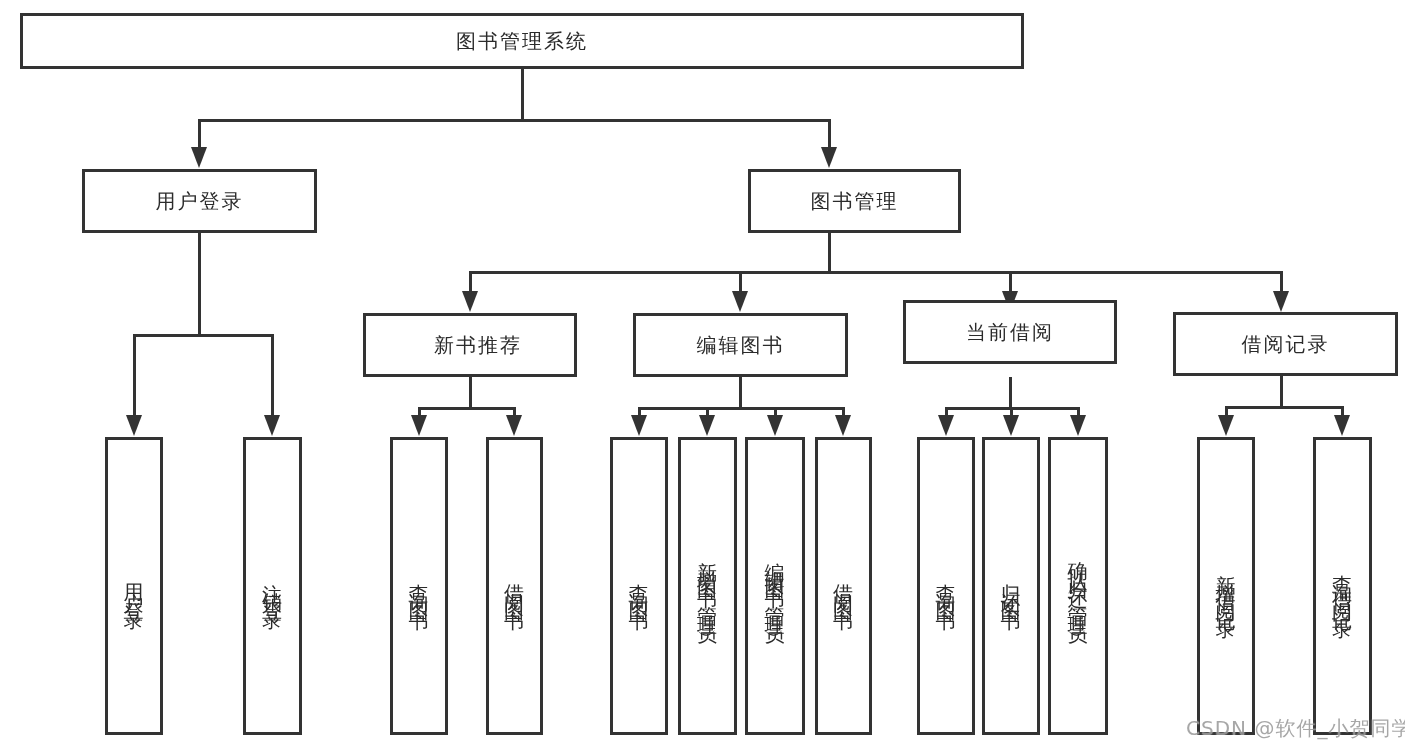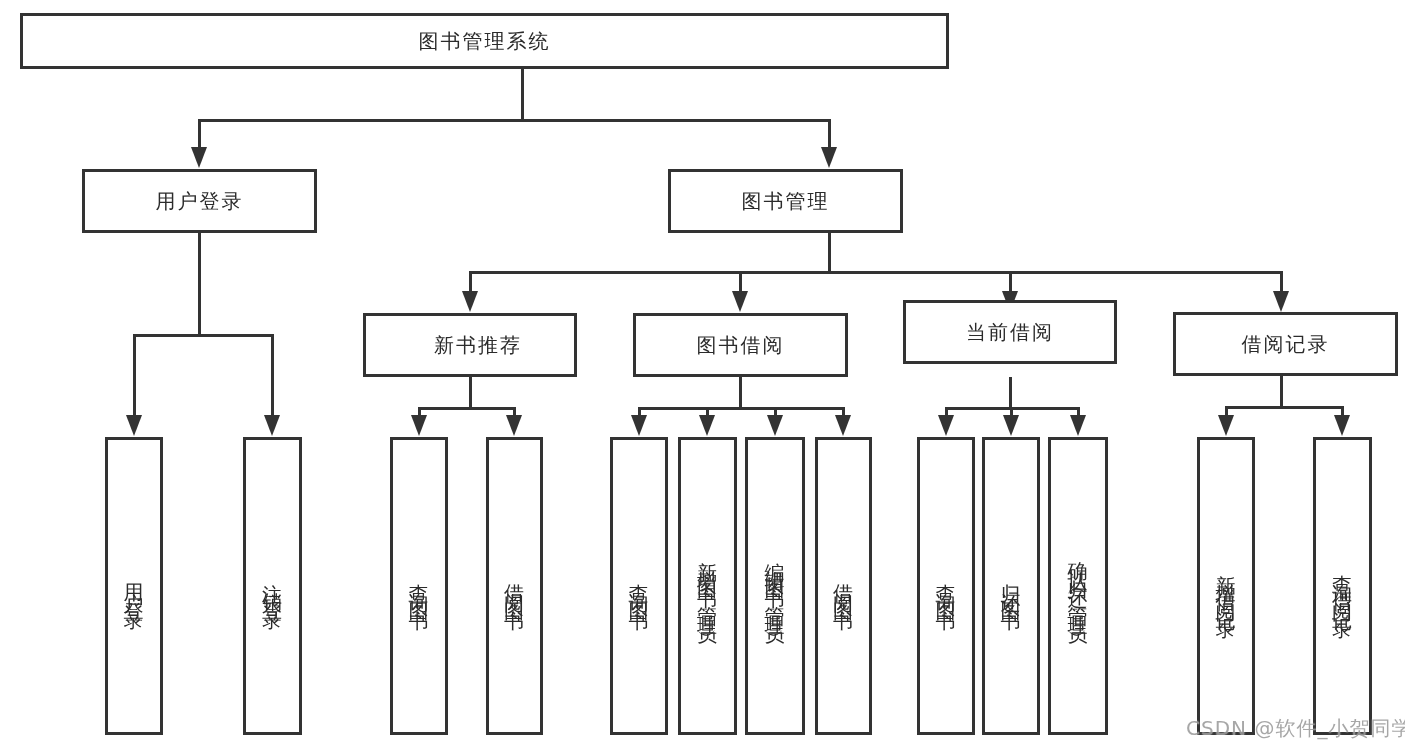--- a/index.html
+++ b/index.html
@@ -93,27 +93,27 @@
     <polygon points="1078,436 1070,415 1086,415"></polygon>
 
     <line x1="1281" y1="376" x2="1281" y2="408.5"></line>
     <line x1="1224.5" y1="407" x2="1343.5" y2="407"></line>
     <line x1="1226" y1="407" x2="1226" y2="419"></line>
     <line x1="1342" y1="407" x2="1342" y2="419"></line>
     <polygon points="1226,436 1218,415 1234,415"></polygon>
     <polygon points="1342,436 1334,415 1350,415"></polygon>
   </svg>
 
-  <div class="node" style="left:20px;top:13px;width:929px;height:56px;">图书管理系统</div>
+  <div class="node" style="left:20px;top:13px;width:1004px;height:56px;">图书管理系统</div>
 
   <div class="node" style="left:82px;top:169px;width:235px;height:64px;">用户登录</div>
-  <div class="node" style="left:668px;top:169px;width:235px;height:64px;">图书管理</div>
+  <div class="node" style="left:748px;top:169px;width:213px;height:64px;">图书管理</div>
 
   <div class="node" style="left:363px;top:313px;width:214px;height:64px;padding-left:16px;">新书推荐</div>
-  <div class="node" style="left:633px;top:313px;width:215px;height:64px;">图书借阅</div>
+  <div class="node" style="left:633px;top:313px;width:215px;height:64px;">编辑图书</div>
   <div class="node" style="left:903px;top:300px;width:214px;height:64px;">当前借阅</div>
   <div class="node" style="left:1173px;top:312px;width:225px;height:64px;">借阅记录</div>
 
   <div class="node vert" style="left:105px;top:437px;width:58px;height:298px;">
     <span class="vlabel">用户登录</span>
   </div>
   <div class="node vert" style="left:243px;top:437px;width:59px;height:298px;">
     <span class="vlabel">注销登录</span>
   </div>
 

